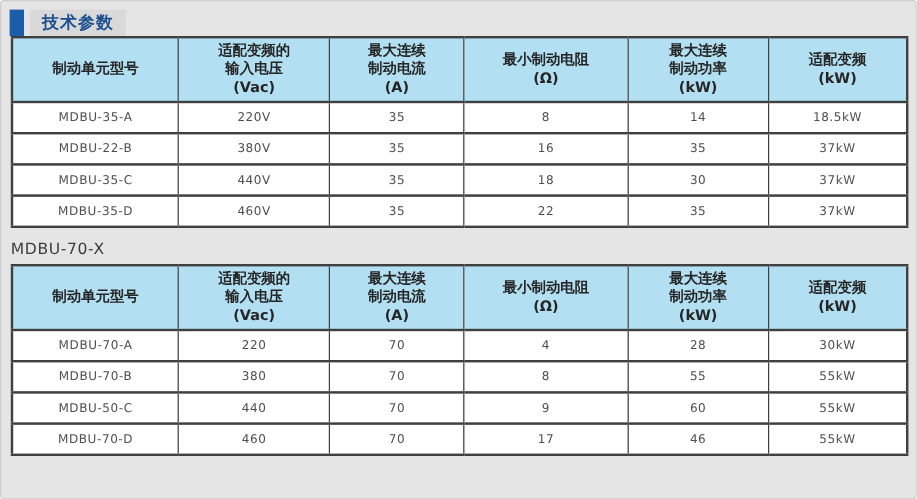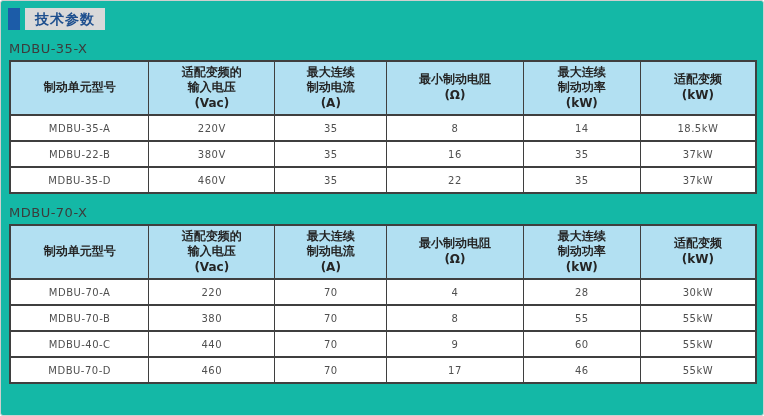--- a/index.html
+++ b/index.html
@@ -6,21 +6,21 @@
     margin: 0;
     padding: 0;
     background: #ffffff;
     font-family: "DejaVu Sans", "Liberation Sans", sans-serif;
   }
   .page {
     position: relative;
     width: 764px;
     height: 416px;
     box-sizing: border-box;
-    background: #14b8a6;
+    background: #e5e5e5;
     border: 1px solid #cfcfcf;
     border-radius: 3px;
     overflow: hidden;
   }
   .section-header {
     display: flex;
     align-items: stretch;
     margin: 7px 0 0 7px;
     height: 22px;
   }
@@ -79,21 +79,20 @@
 </head>
 <body>
 
 <div class="page">
 
   <div class="section-header">
     <div class="title-square"></div>
     <div class="title-badge">技术参数</div>
   </div>
 
-  <div class="table-label">MDBU-35-X</div>
 
   <table class="param-table">
     <colgroup>
       <col style="width:18.6%">
       <col style="width:16.9%">
       <col style="width:15.0%">
       <col style="width:18.3%">
       <col style="width:15.7%">
       <col style="width:15.5%">
     </colgroup>
@@ -126,20 +125,28 @@
         </tr>
         <tr>
           <td>MDBU-22-B</td>
           <td>380V</td>
           <td>35</td>
           <td>16</td>
           <td>35</td>
           <td>37kW</td>
         </tr>
         <tr>
+          <td>MDBU-35-C</td>
+          <td>440V</td>
+          <td>35</td>
+          <td>18</td>
+          <td>30</td>
+          <td>37kW</td>
+        </tr>
+        <tr>
           <td>MDBU-35-D</td>
           <td>460V</td>
           <td>35</td>
           <td>22</td>
           <td>35</td>
           <td>37kW</td>
         </tr>
       </tbody>
   </table>
 
@@ -183,21 +190,21 @@
         </tr>
         <tr>
           <td>MDBU-70-B</td>
           <td>380</td>
           <td>70</td>
           <td>8</td>
           <td>55</td>
           <td>55kW</td>
         </tr>
         <tr>
-          <td>MDBU-40-C</td>
+          <td>MDBU-50-C</td>
           <td>440</td>
           <td>70</td>
           <td>9</td>
           <td>60</td>
           <td>55kW</td>
         </tr>
         <tr>
           <td>MDBU-70-D</td>
           <td>460</td>
           <td>70</td>

